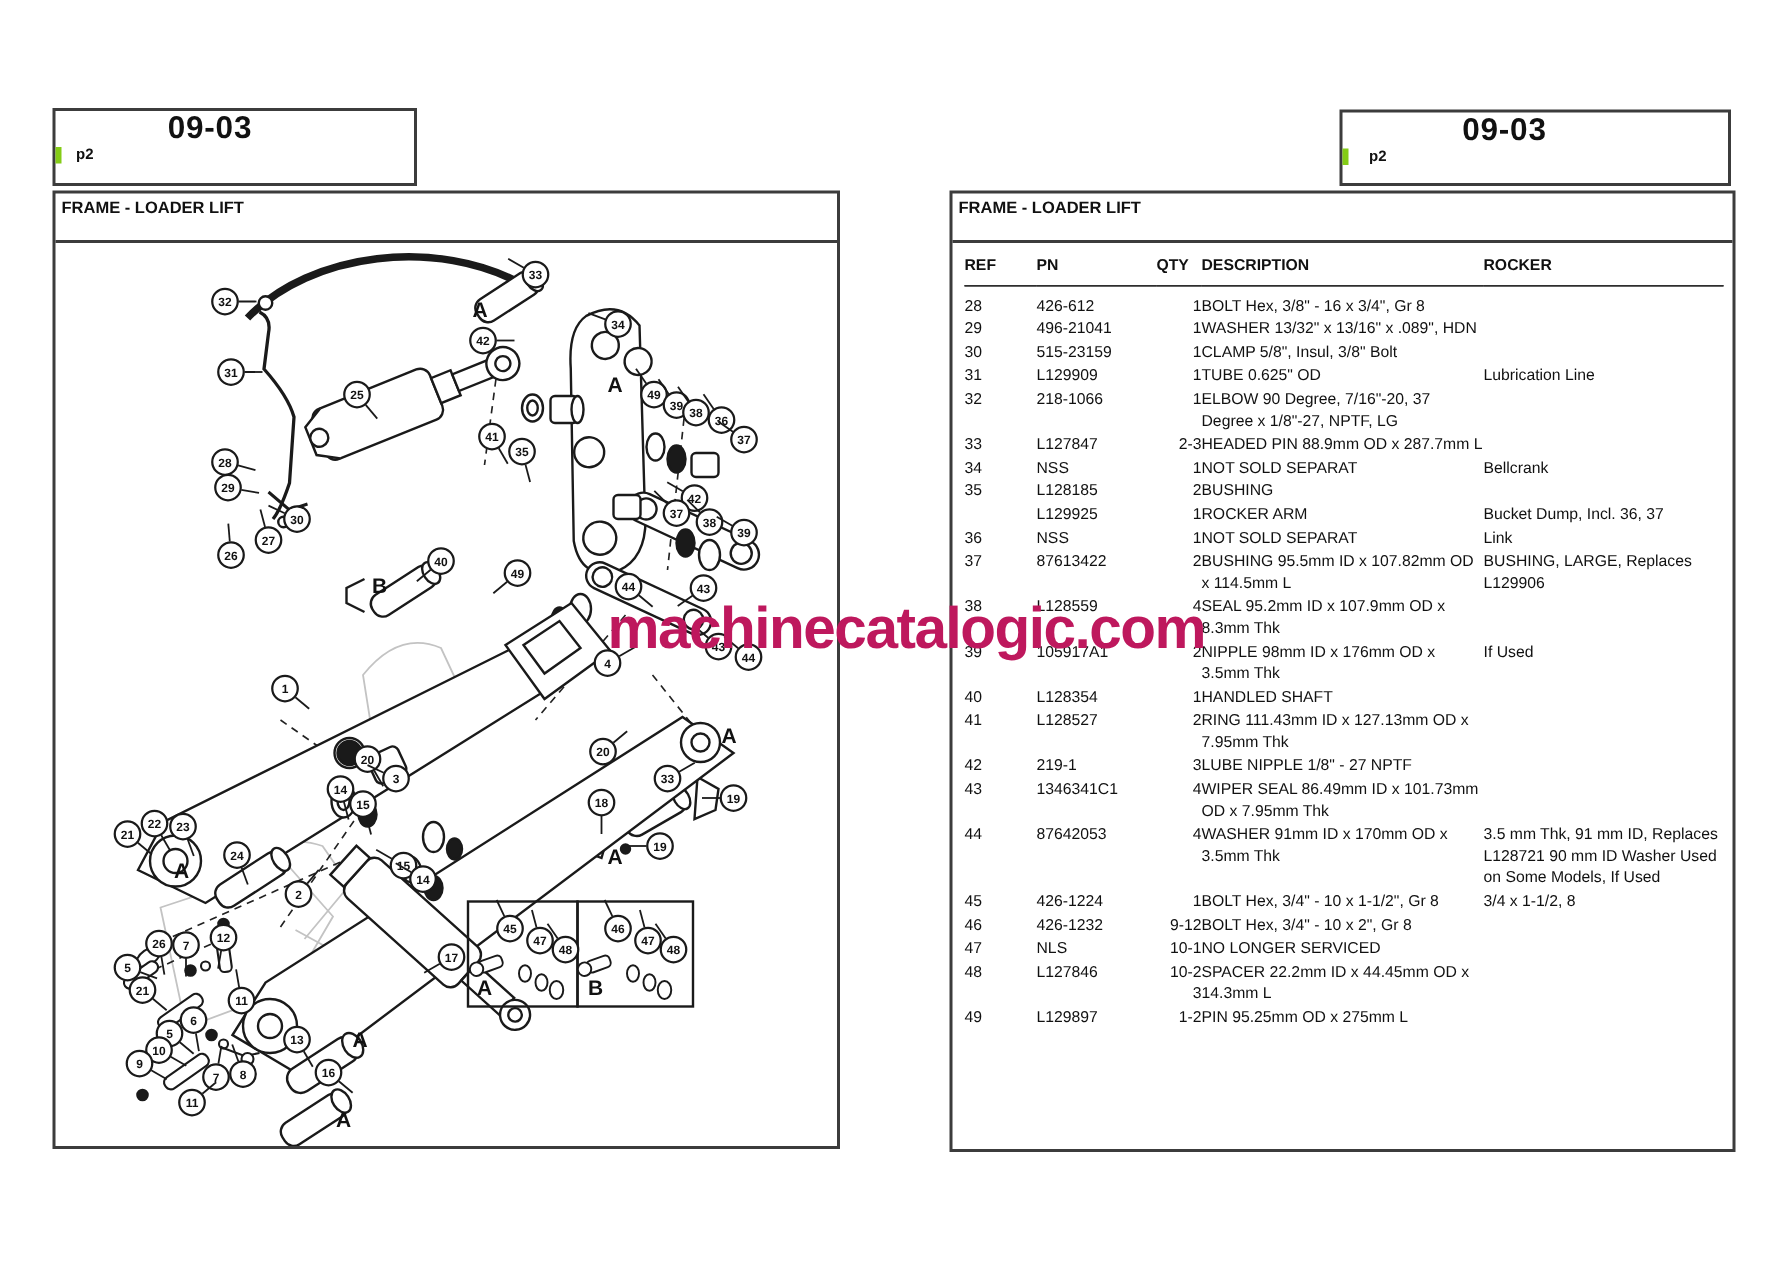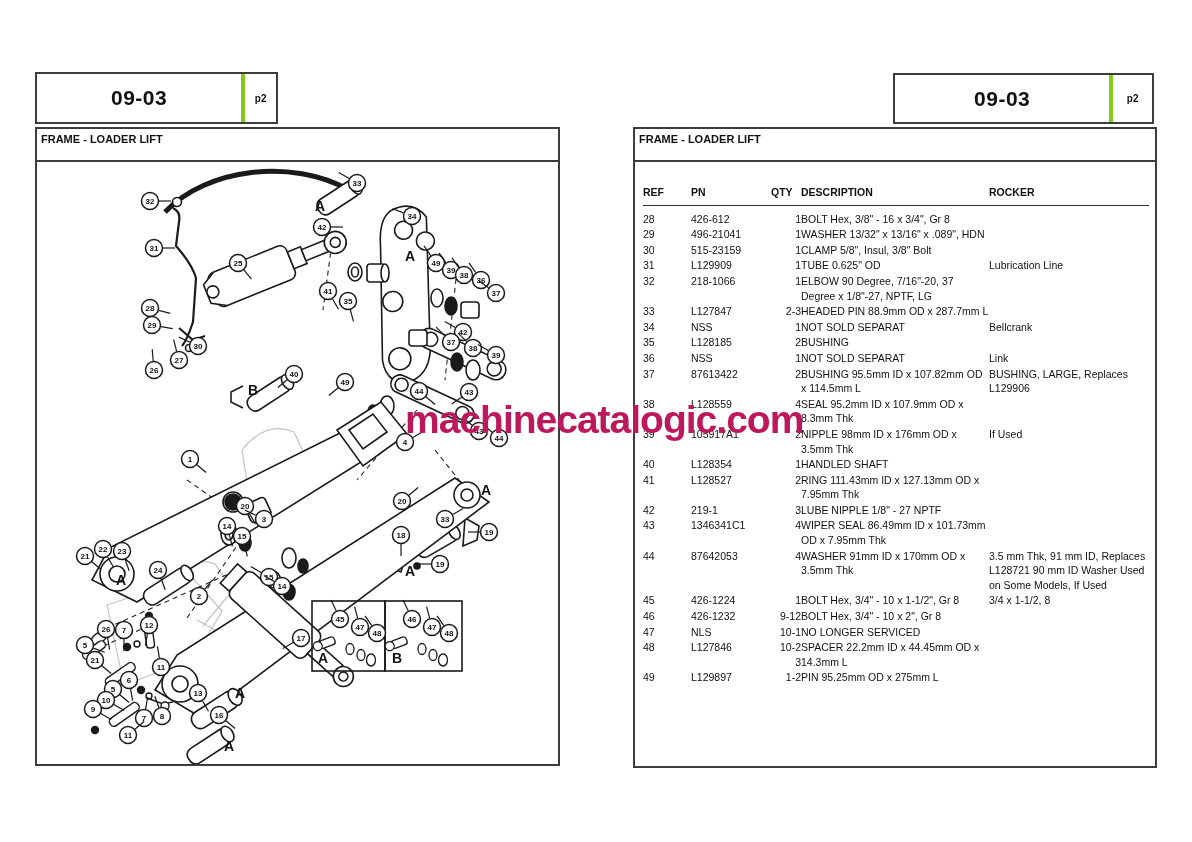--- a/index.html
+++ b/index.html
@@ -1,32 +1,32 @@
 <!DOCTYPE html>
 <html><head>
 <meta charset="utf-8">
 <style>
   html,body{margin:0;padding:0;background:#ffffff;}
   body{width:1192px;height:842px;position:relative;font-family:"Liberation Sans",sans-serif;color:#111;overflow:hidden;}
-  .page-header{position:absolute;display:flex;border:2px solid #3c3c3c;background:#fff;box-sizing:border-box;}
+  .page-header{position:absolute;display:flex;border:2px solid #3c3c3c;background:#fff;box-sizing:border-box;flex-direction:column;}
   .ph-section{display:flex;align-items:center;justify-content:center;font-weight:bold;font-size:21px;letter-spacing:.5px;box-sizing:border-box;}
   .ph-page{display:flex;align-items:center;justify-content:center;font-weight:bold;font-size:10px;border-left:4px solid #84cc16;box-sizing:border-box;text-align:center;}
   .page-body{position:absolute;border:2px solid #3c3c3c;background:#fff;box-sizing:border-box;}
   .title-bar{height:33px;border-bottom:2px solid #3c3c3c;font-weight:bold;font-size:11px;line-height:20px;padding-left:4px;box-sizing:border-box;}
   #left-header{left:35px;top:72px;width:243px;height:52px;}
   #left-header .ph-section{width:206px;}
   #left-header .ph-page{width:35px;}
   #right-header{left:893px;top:73px;width:261px;height:51px;}
   #right-header .ph-section{width:216px;}
   #right-header .ph-page{width:43px;}
   #left-body{left:35px;top:127px;width:525px;height:639px;}
   #right-body{left:633px;top:127px;width:524px;height:641px;}
   #diagram-svg{position:absolute;left:0;top:21px;}
   
-  table.parts{border-collapse:collapse;table-layout:fixed;width:506px;margin-left:8px;margin-top:17px;font-size:10.5px;line-height:14.6px;}
+  table.parts{border-collapse:collapse;table-layout:fixed;width:506px;margin-left:8px;margin-top:2px;font-size:10.5px;line-height:14.6px;}
   table.parts th{font-weight:bold;text-align:left;font-size:10.5px;padding:6px 0 5px 0;border-bottom:1.6px solid #2e2e2e;}
   table.parts td{vertical-align:top;padding:1px 0 0 0;}
   col.c-ref{width:48px;} col.c-pn{width:80px;} col.c-qty{width:30px;} col.c-desc{width:188px;} col.c-usage{width:160px;}
   th.h-qty,td.col-qty{text-align:right;white-space:pre-line;}
   td.col-desc,th.h-desc{padding-left:14px;}
   td.col-usage,th.h-usage{padding-left:14px;}
   tbody tr:first-child td{padding-top:6px;}
   
   #watermark{position:absolute;left:405px;top:398px;font-size:39px;font-weight:bold;letter-spacing:-1px;color:#c5950f;white-space:nowrap;z-index:50;}
   .co-num{font-family:"Liberation Sans",sans-serif;font-size:8px;font-weight:bold;fill:#111;}
@@ -649,20 +649,27 @@
           <td class="col-usage">Bellcrank</td>
         </tr>
         <tr>
           <td class="col-ref">35</td>
           <td class="col-pn">L128185</td>
           <td class="col-qty">2</td>
           <td class="col-desc">BUSHING</td>
           <td class="col-usage"></td>
         </tr>
         <tr>
+          <td class="col-ref"></td>
+          <td class="col-pn">L129925</td>
+          <td class="col-qty">1</td>
+          <td class="col-desc">ROCKER ARM</td>
+          <td class="col-usage">Bucket Dump, Incl. 36, 37</td>
+        </tr>
+        <tr>
           <td class="col-ref">36</td>
           <td class="col-pn">NSS</td>
           <td class="col-qty">1</td>
           <td class="col-desc">NOT SOLD SEPARAT</td>
           <td class="col-usage">Link</td>
         </tr>
         <tr>
           <td class="col-ref">37</td>
           <td class="col-pn">87613422</td>
           <td class="col-qty">2</td>

